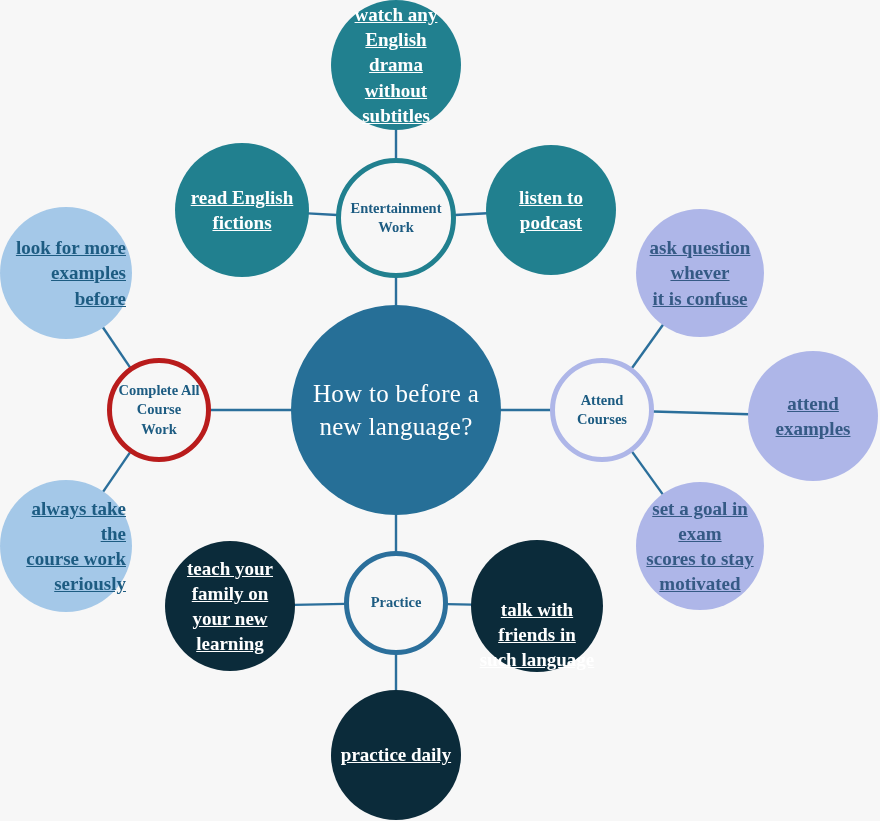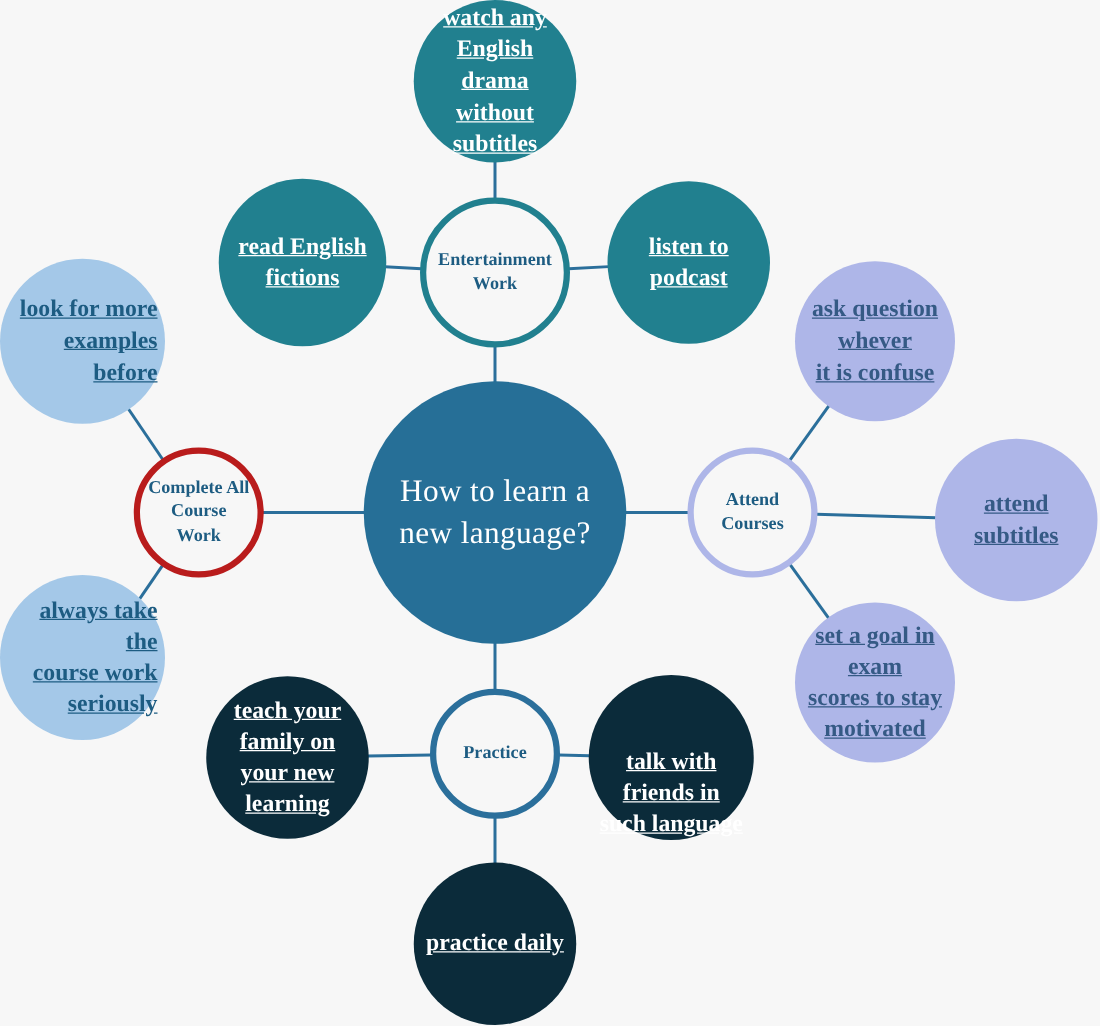--- a/index.html
+++ b/index.html
@@ -89,39 +89,39 @@
       <line x1="130.35589621586962" y1="367.80384711370044" x2="102.50719109742107" y2="326.7794105413622" stroke="#2b6f9b" stroke-width="2.4"></line>
       <line x1="130.21221823920877" y1="452.0982614996517" x2="102.69031008728294" y2="492.34535299064" stroke="#2b6f9b" stroke-width="2.4"></line>
       <line x1="631.6717815362114" y1="368.5200605055004" x2="663.3466228082095" y2="324.23992525791124" stroke="#2b6f9b" stroke-width="2.4"></line>
       <line x1="652.9793930134355" y1="411.44965098616404" x2="749.0258597478456" y2="414.18083013500984" stroke="#2b6f9b" stroke-width="2.4"></line>
       <line x1="631.8155683138692" y1="451.3767070478185" x2="663.1690038475733" y2="494.8875971762242" stroke="#2b6f9b" stroke-width="2.4"></line>
       <line x1="345.00832645514436" y1="603.921536268883" x2="293.989551115113" y2="604.843562329245" stroke="#2b6f9b" stroke-width="2.4"></line>
       <line x1="446.9884602329103" y1="604.0848608560194" x2="472.01470754629077" y2="604.6173342031126" stroke="#2b6f9b" stroke-width="2.4"></line>
       <line x1="396" y1="654" x2="396" y2="691" stroke="#2b6f9b" stroke-width="2.4"></line>
     </svg>
   <div id="nodes">
-      <div class="node root" style="left: 291px; top: 305px; width: 210px; height: 210px;"><span class="node-label">How to learn  a
+      <div class="node root" style="left: 291px; top: 305px; width: 210px; height: 210px;"><span class="node-label">How to before  a
 new language?</span></div>
       <div class="node branch ring-teal" style="left: 336px; top: 158px; width: 120px; height: 120px;"><span class="node-label">Entertainment
 Work</span></div>
       <div class="node leaf fill-teal" style="left: 331px; top: 0px; width: 130px; height: 130px;"><span class="node-label">watch any English
 drama without
 subtitles</span></div>
       <div class="node leaf fill-teal" style="left: 175px; top: 143px; width: 134px; height: 134px; justify-content: flex-end;"><span class="node-label">read  English fictions</span></div>
       <div class="node leaf fill-teal" style="left: 486px; top: 145px; width: 130px; height: 130px;"><span class="node-label">listen to podcast</span></div>
       <div class="node branch ring-blue" style="left: 107px; top: 358px; width: 104px; height: 104px;"><span class="node-label">Complete All
 Course Work</span></div>
       <div class="node leaf fill-blue" style="left: 0px; top: 207px; width: 132px; height: 132px;"><span class="node-label">look for more
 examples before</span></div>
-      <div class="node leaf fill-blue" style="left: 0px; top: 460px; width: 132px; height: 132px;"><span class="node-label">always take the
+      <div class="node leaf fill-blue" style="left: 0px; top: 480px; width: 132px; height: 132px;"><span class="node-label">always take the
 course work seriously</span></div>
       <div class="node branch ring-peri" style="left: 550px; top: 358px; width: 104px; height: 104px;"><span class="node-label">Attend Courses</span></div>
       <div class="node leaf fill-peri" style="left: 636px; top: 209px; width: 128px; height: 128px;"><span class="node-label">ask question whever
 it is confuse</span></div>
-      <div class="node leaf fill-peri" style="left: 748px; top: 351px; width: 130px; height: 130px;"><span class="node-label">attend subtitles</span></div>
+      <div class="node leaf fill-peri" style="left: 748px; top: 351px; width: 130px; height: 130px;"><span class="node-label">attend examples</span></div>
       <div class="node leaf fill-peri" style="left: 636px; top: 482px; width: 128px; height: 128px;"><span class="node-label">set a goal in exam
 scores to stay
 motivated</span></div>
       <div class="node branch ring-steel" style="left: 344px; top: 551px; width: 104px; height: 104px;"><span class="node-label">Practice</span></div>
       <div class="node leaf fill-navy" style="left: 165px; top: 541px; width: 130px; height: 130px;"><span class="node-label">teach your family on
 your new learning</span></div>
       <div class="node leaf fill-navy" style="left: 471px; top: 540px; width: 132px; height: 132px; align-items: flex-end;"><span class="node-label">talk with friends in
 such language</span></div>
       <div class="node leaf fill-navy" style="left: 331px; top: 690px; width: 130px; height: 130px;"><span class="node-label">practice daily</span></div>
     </div>

